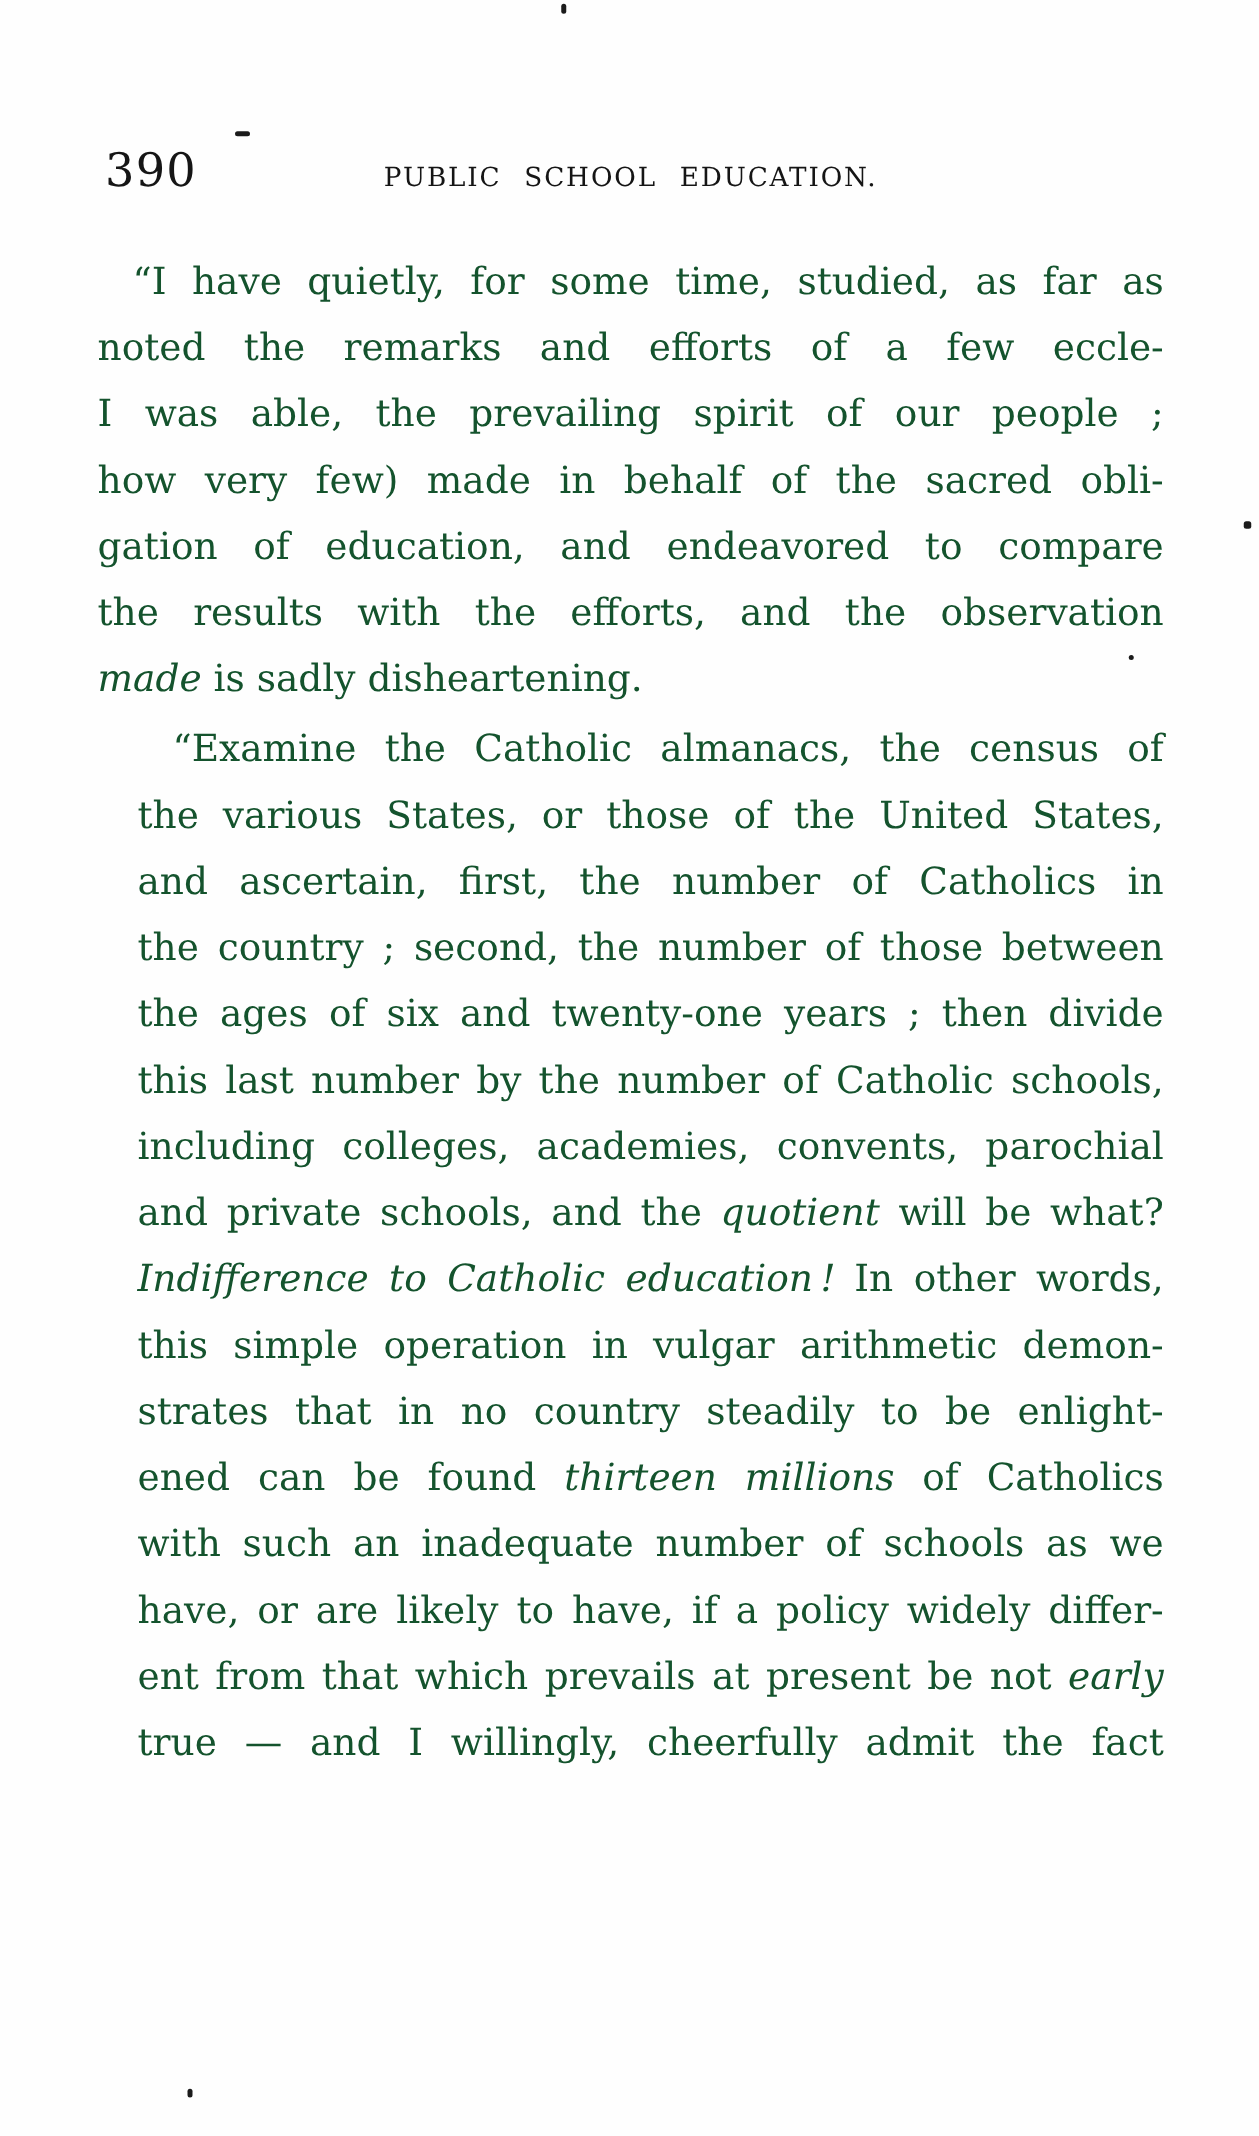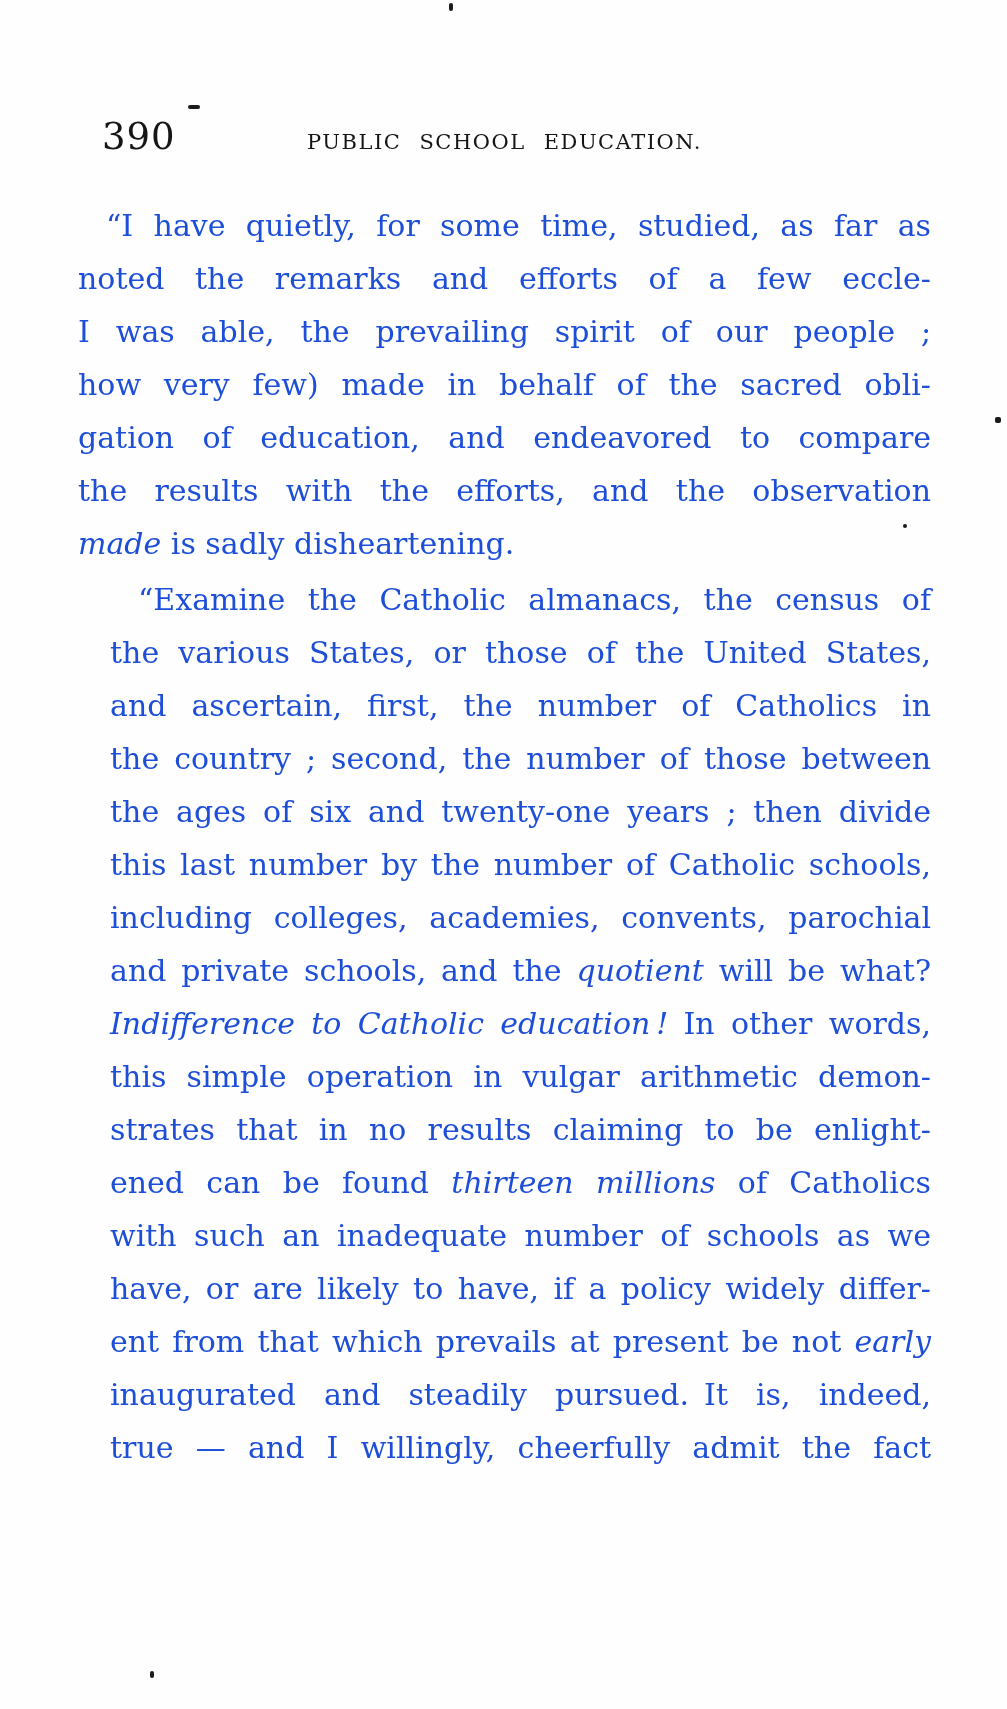--- a/index.html
+++ b/index.html
@@ -11,33 +11,33 @@
   }
   .sheet {
     position: absolute; inset: 0;
     background: #fefefe;
     color: #141414;
   }
   .header-row {
     position: absolute; left: 78px; top: 118px; width: 853px; height: 42px;
   }
   .pagenum {
-    position: absolute; left: 24px; top: 0;
+    position: absolute; left: 6px; top: 0;
     font-size: 37px; line-height: 38px; letter-spacing: 1px;
   }
   .running-title {
     position: absolute; left: 0; right: 0; top: 5px;
     text-align: center;
     font-size: 21px; line-height: 38px;
     letter-spacing: 1.5px; word-spacing: 10px;
   }
   .page-body {
     position: absolute; left: 78px; top: 199px; width: 853px;
     font-size: 30px; line-height: 53px;
-    color: #1d4ed8;
+    color: #14532d;
   }
   .para + .para { margin-top: 3px; margin-left: 32px; }
   .line {
     text-align: justify;
     text-align-last: justify;
   }
   .line.last { text-align-last: left; }
   .line.indent { text-indent: 28px; }
   .it { font-style: italic; }
   .speck {
@@ -66,26 +66,25 @@
         <div class="line indent"><span>“Examine the Catholic almanacs, the census of</span></div>
         <div class="line"><span>the various States, or those of the United States,</span></div>
         <div class="line"><span>and ascertain, first, the number of Catholics in</span></div>
         <div class="line"><span>the country ; second, the number of those between</span></div>
         <div class="line"><span>the ages of six and twenty-one years ; then divide</span></div>
         <div class="line"><span>this last number by the number of Catholic schools,</span></div>
         <div class="line"><span>including colleges, academies, convents, parochial</span></div>
         <div class="line"><span>and private schools, and the </span><span class="it">quotient</span><span> will be what?</span></div>
         <div class="line"><span class="it">Indifference to Catholic education !</span><span> In other words,</span></div>
         <div class="line"><span>this simple operation in vulgar arithmetic demon-</span></div>
-        <div class="line"><span>strates that in no results claiming to be enlight-</span></div>
+        <div class="line"><span>strates that in no country steadily to be enlight-</span></div>
         <div class="line"><span>ened can be found </span><span class="it">thirteen millions</span><span> of Catholics</span></div>
         <div class="line"><span>with such an inadequate number of schools as we</span></div>
         <div class="line"><span>have, or are likely to have, if a policy widely differ-</span></div>
         <div class="line"><span>ent from that which prevails at present be not </span><span class="it">early</span></div>
-        <div class="line"><span>inaugurated and steadily pursued. It is, indeed,</span></div>
         <div class="line"><span>true — and I willingly, cheerfully admit the fact</span></div>
       </div>
     </div>
   <div>
       <div class="speck" style="left: 449px; top: 3px; width: 4px; height: 8px;"></div>
       <div class="speck" style="left: 188px; top: 105px; width: 12px; height: 4px;"></div>
       <div class="speck" style="left: 995px; top: 417px; width: 6px; height: 6px;"></div>
       <div class="speck" style="left: 903px; top: 524px; width: 4px; height: 4px;"></div>
       <div class="speck" style="left: 150px; top: 1671px; width: 4px; height: 7px;"></div>
     </div>

